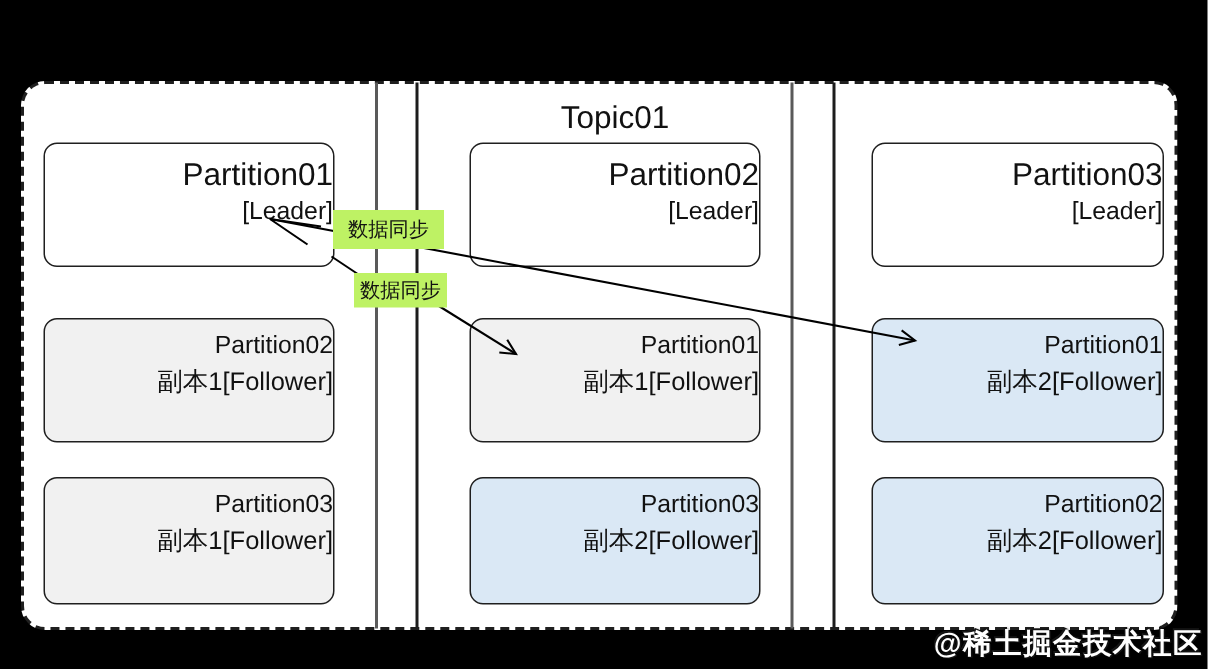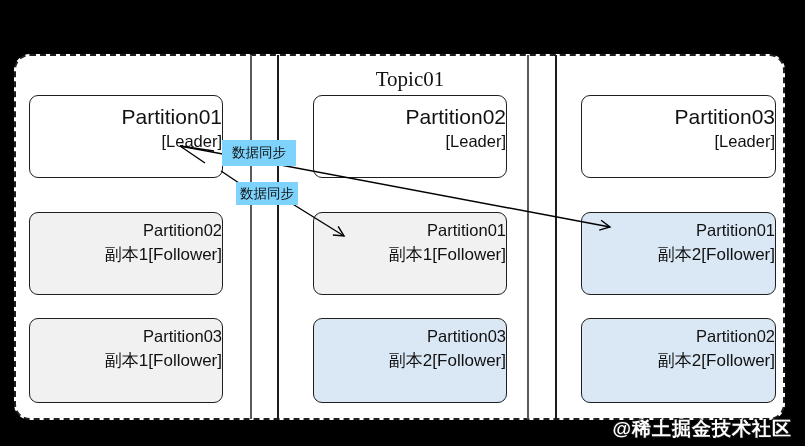--- a/index.html
+++ b/index.html
@@ -19,21 +19,21 @@
   }
   
   .sep{position:absolute;top:55px;height:364px;z-index:2;}
   .sep.thin{width:1.5px;background:#5a5a5a;}
   .sep.thick{width:2px;background:#1c1c1c;}
   .sep.s1{left:250px;} .sep.s2{left:277px;}
   .sep.s3{left:527px;} .sep.s4{left:555px;}
 
   .topic-title{
     position:absolute;left:313px;top:67px;width:194px;
-    text-align:center;font-size:21px;line-height:24px;z-index:3;font-family:Liberation Serif, serif;
+    text-align:center;font-size:21px;line-height:24px;z-index:3;
   }
 
   
   .pbox{
     position:absolute;box-sizing:border-box;text-align:right;
     border:1.5px solid var(--border,#262626);
     border-radius:9px;z-index:3;
   }
   .c1{left:29px;width:194px;} .c2{left:313px;width:194px;} .c3{left:581px;width:195px;}
   .r1{top:95px;height:83px;padding-top:7px;}
@@ -44,28 +44,28 @@
   .blue{background:var(--follower-blue-fill,#dae8f5);}
   .pbox .t-lg{font-size:21px;line-height:27px;}
   .pbox .t-md{font-size:16.5px;line-height:23px;}
   .pbox .t-sub{font-size:17px;line-height:25px;padding-left:20px;}
 
   
   svg.overlay{position:absolute;left:0;top:0;z-index:5;pointer-events:none;}
 
   
   .sync-label{
-    position:absolute;background:#7dd3fc;z-index:6;
+    position:absolute;background:#bef264;z-index:6;
     font-size:13.5px;display:flex;align-items:center;justify-content:center;
   }
   .sync-label.l1{left:222px;top:140px;width:74px;height:26px;}
   .sync-label.l2{left:236px;top:182px;width:62px;height:23px;}
 
   .watermark{
-    position:absolute;right:13px;top:416px;z-index:7;
+    position:absolute;right:3px;top:416px;z-index:7;
     color:#fff;font-size:19px;font-weight:bold;letter-spacing:1px;
     text-shadow:0 0 2px #000, 1px 1px 0 #1a1a1a, -1px -1px 0 #1a1a1a;
     white-space:nowrap;
   }
 </style>
 </head>
 <body>
 
 <div class="canvas"></div>
 

